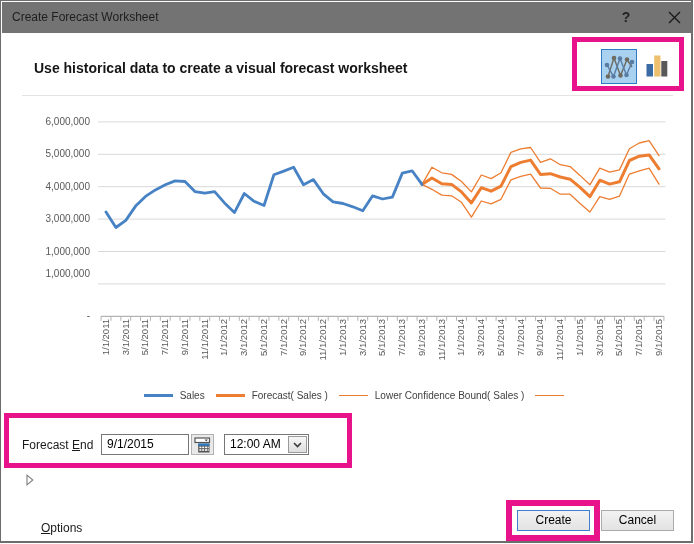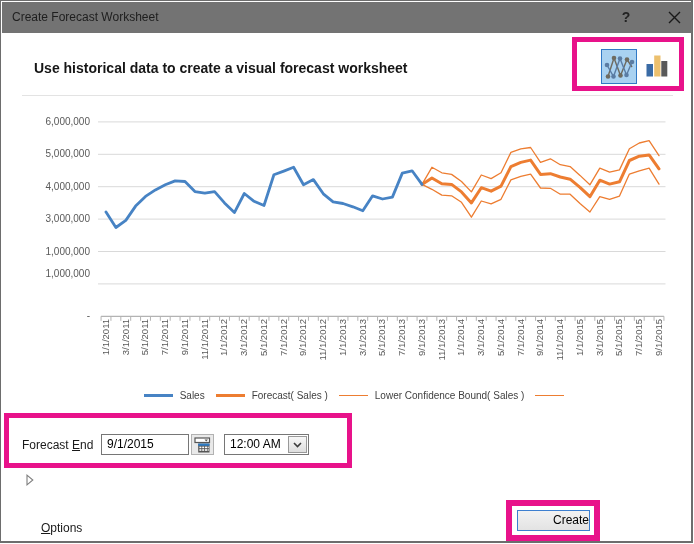--- a/index.html
+++ b/index.html
@@ -41,21 +41,21 @@
   .time-text{position:absolute;left:5px;top:0;height:19px;line-height:19px;font-size:12px;color:#000;}
   .combo-btn{position:absolute;right:1px;top:1px;width:19px;height:17px;background:linear-gradient(#f7f7f7,#dedede);
              border:1px solid #999;display:flex;align-items:center;justify-content:center;}
 
   
   .opt-tri{position:absolute;left:25px;top:473px;}
   .opt-label{position:absolute;left:40px;top:472px;font-size:12px;color:#1a1a1a;margin-top:48px;}
 
   
   .create-box{position:absolute;left:505px;top:499px;width:94px;height:41px;border:6px solid #e8128a;}
-  .btn{position:absolute;top:509px;width:73px;height:21px;font-size:12px;color:#000;text-align:right;line-height:19px;
+  .btn{position:absolute;top:509px;width:73px;height:21px;font-size:12px;color:#000;text-align:center;line-height:19px;
        background:linear-gradient(#f2f2f2,#e3e3e3);}
   .create-btn{left:516px;border:1px solid #3d7fd0;}
   .cancel-btn{left:600px;border:1px solid #ababab;}
 
   .abs{position:absolute;}
   svg{display:block;}
   u{text-decoration:underline;text-underline-offset:1px;}
 </style>
 </head>
 <body>
@@ -265,15 +265,16 @@
       </div>
     </div>
 
     <svg class="opt-tri" width="8" height="12" viewBox="0 0 8 12">
       <path d="M1,1.2 L6.8,6 L1,10.8 Z" fill="none" stroke="#7f7f7f" stroke-width="1.1"></path>
     </svg>
     <div class="opt-label"><u>O</u><span>ptions</span></div>
 
     <div class="create-box"></div>
     <div class="btn create-btn">Create</div>
+    <div class="btn cancel-btn">Cancel</div>
 
   </div>
 </div>
 
 </body></html>

